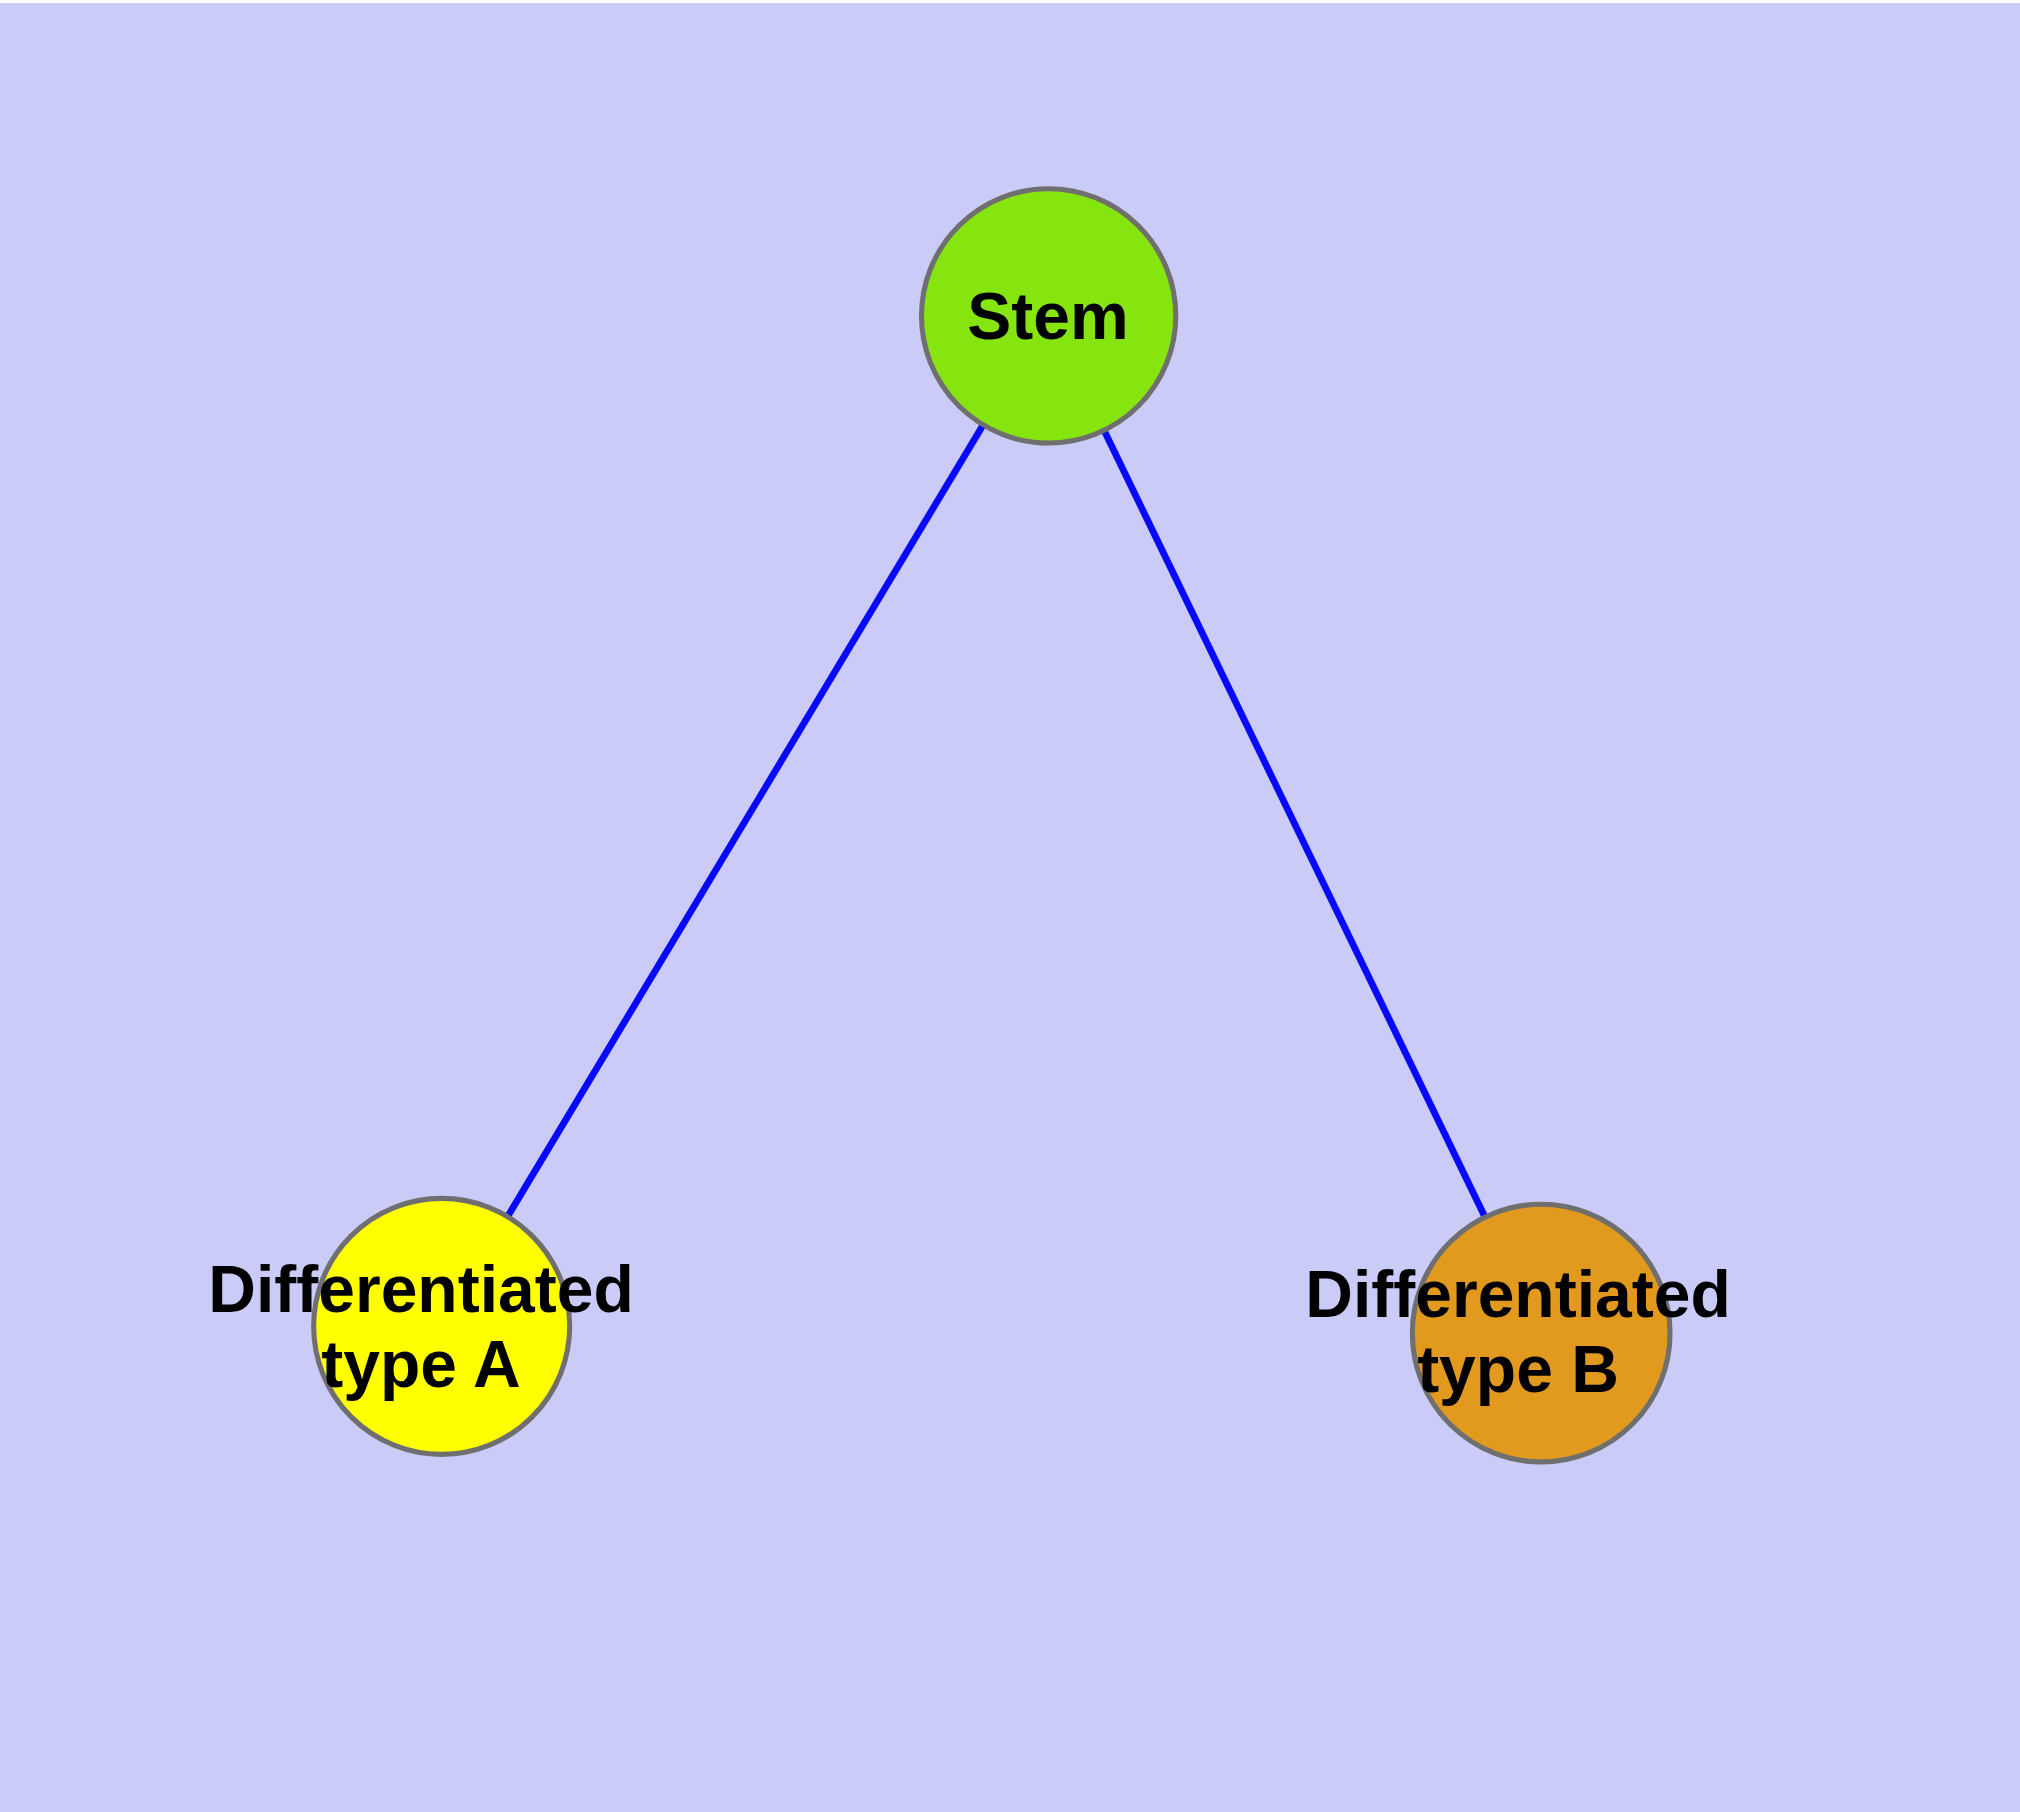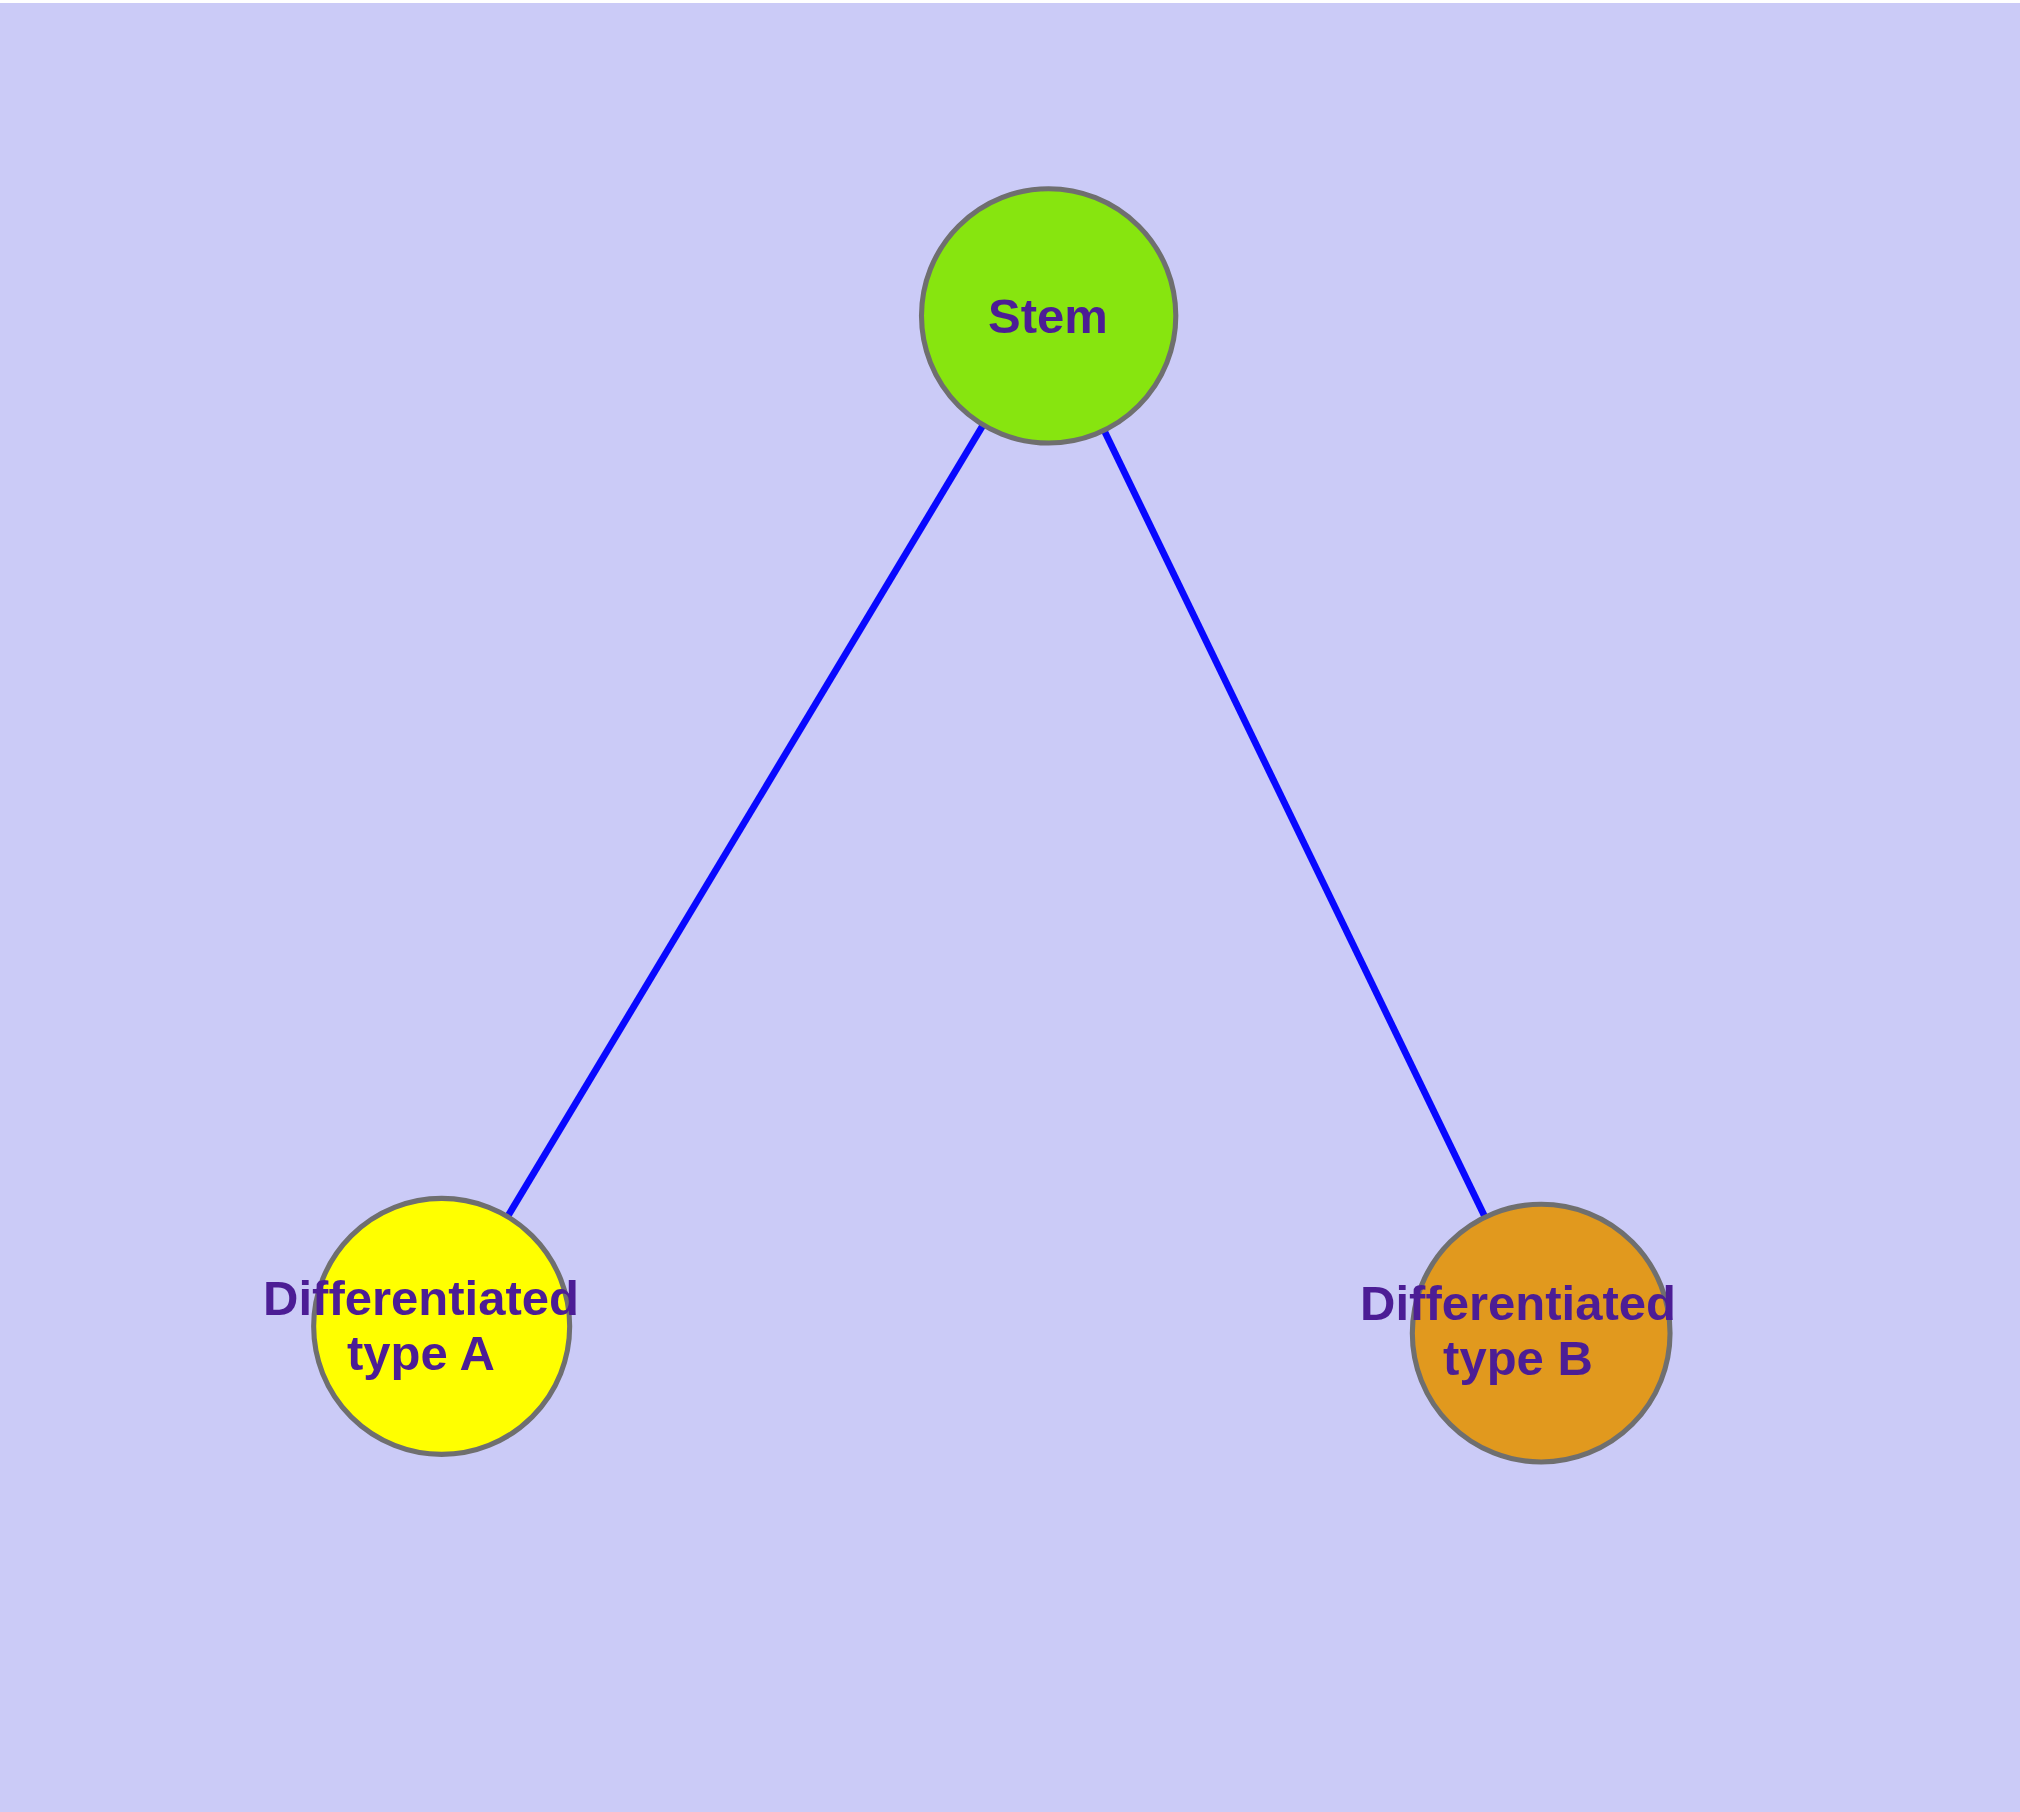--- a/index.html
+++ b/index.html
@@ -41,24 +41,24 @@
   }
   .node-circle {
     stroke: #6F6F6F;
     stroke-width: 6px;
   }
   .node-label {
     position: absolute;
     transform: translate(-50%, -50%);
     text-align: center;
     white-space: pre-line;
-    font-size: 49px;
+    font-size: 66px;
     font-weight: bold;
     line-height: 1.14;
-    color: #4c1d95;
+    color: #000000;
     letter-spacing: 0px;
     pointer-events: none;
   }
   .label-stem   { left: 1048px; top: 314px; }
   .label-type-a { left: 421px;  top: 1324px; }
   .label-type-b { left: 1518px; top: 1329px; }
 </style>
 </head>
 <body>
 

